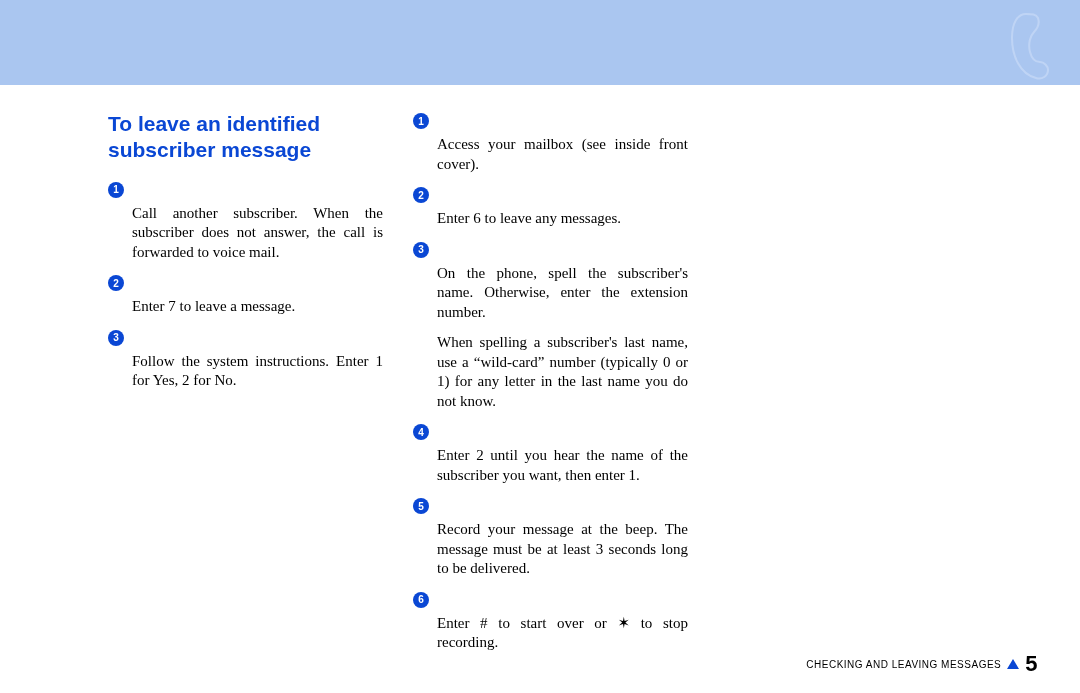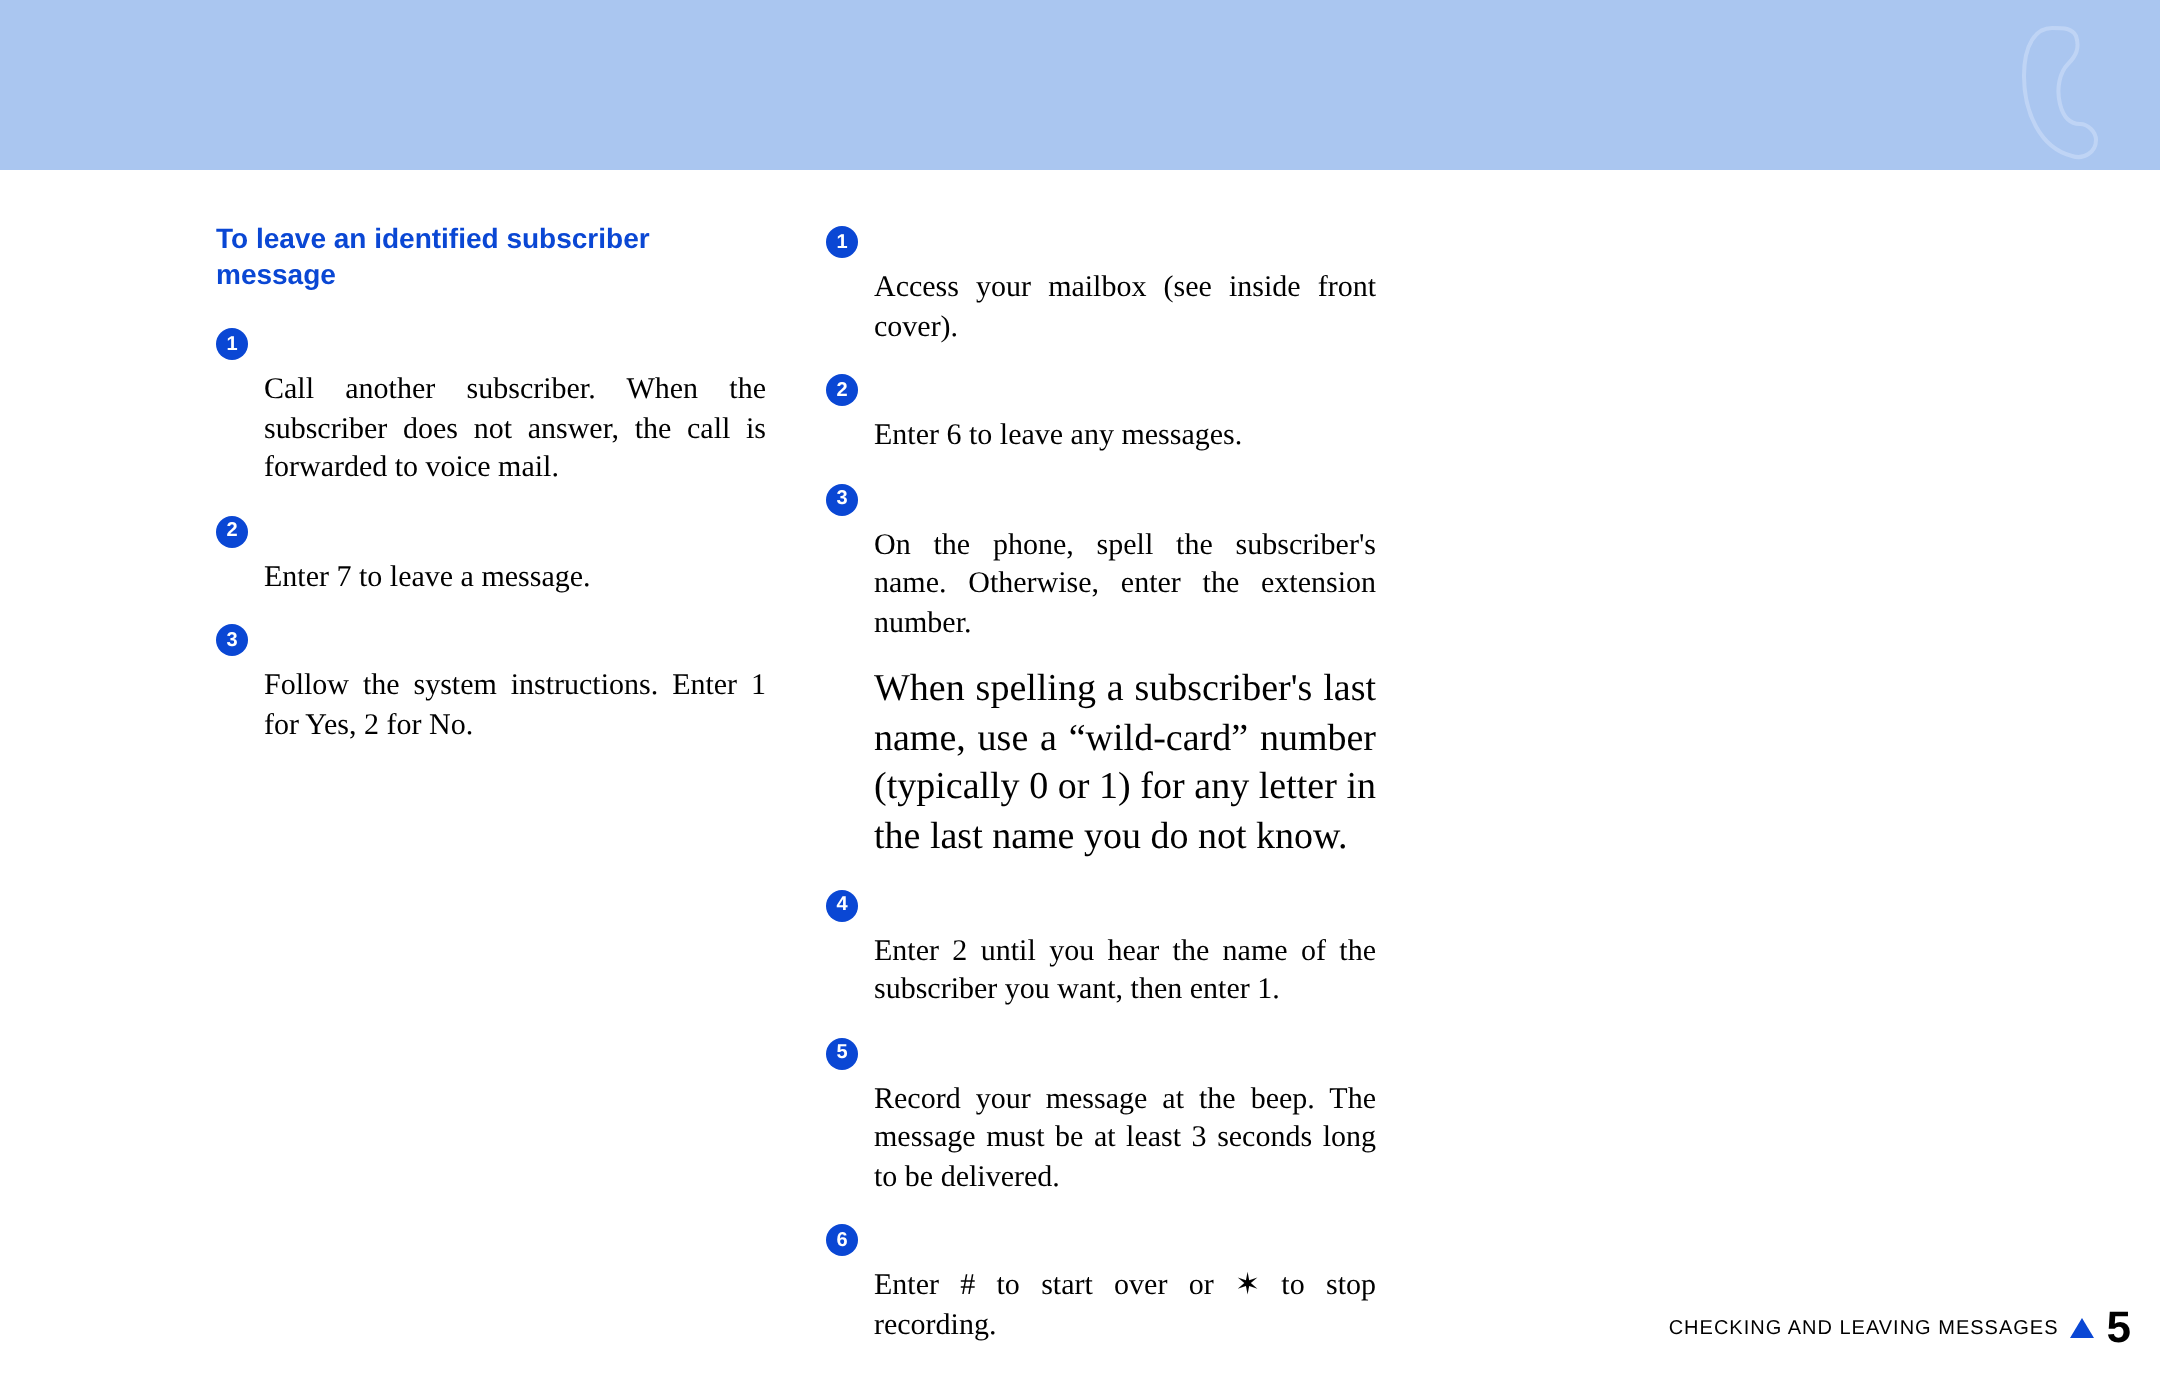--- a/index.html
+++ b/index.html
@@ -1,25 +1,25 @@
 <!DOCTYPE html>
 <html><head>
 <meta charset="utf-8">
 <style>
   html,body{margin:0;padding:0;width:1080px;height:693px;font-family:Georgia,'Times New Roman',serif;color:#000;background:#fff;}
   .banner{background:#aac6f0;height:85px;position:relative;}
   .phone-icon{position:absolute;right:26px;top:10px;opacity:.5;}
   .cols{display:flex;padding:26px 0 0 108px;}
   .col{width:275px;margin-right:30px;}
-  h2{color:#0a47d4;font-family:Arial,Helvetica,sans-serif;font-weight:900;font-size:14px;line-height:1.25;margin:0 0 16px 0;}
+  h2{color:#0a47d4;font-family:Arial,Helvetica,sans-serif;font-weight:900;font-size:21px;line-height:1.25;margin:0 0 16px 0;}
   .step{display:flex;margin-bottom:11px;font-size:15px;line-height:1.3;}
   .bullet{flex:0 0 16px;height:16px;background:#0a47d4;border-radius:50%;color:#fff;font-family:Arial,sans-serif;font-size:10px;font-weight:bold;display:flex;align-items:center;justify-content:center;margin-right:8px;margin-top:2px;}
   .body{flex:1;text-align:justify;margin-top:24px;}
-  .note{margin-left:24px;margin-bottom:11px;font-size:19px;line-height:1.3;text-align:justify;}
-  .footer{position:absolute;bottom:16px;right:14px;font-family:Arial,Helvetica,sans-serif;font-size:10px;letter-spacing:.5px;display:flex;align-items:center;}
+  .note{margin-left:24px;margin-bottom:11px;font-size:15px;line-height:1.3;text-align:justify;}
+  .footer{position:absolute;bottom:16px;right:42px;font-family:Arial,Helvetica,sans-serif;font-size:10px;letter-spacing:.5px;display:flex;align-items:center;}
   .tri{width:0;height:0;border-left:6px solid transparent;border-right:6px solid transparent;border-bottom:10px solid #0a47d4;margin:0 6px;}
   .pnum{font-size:22px;font-weight:900;}
   .page{position:relative;width:1080px;height:693px;}
 </style>
 </head>
 <body>
 <div class="page">
 
 <div class="banner">
   <svg class="phone-icon" width="48" height="72" viewBox="0 0 48 72">

